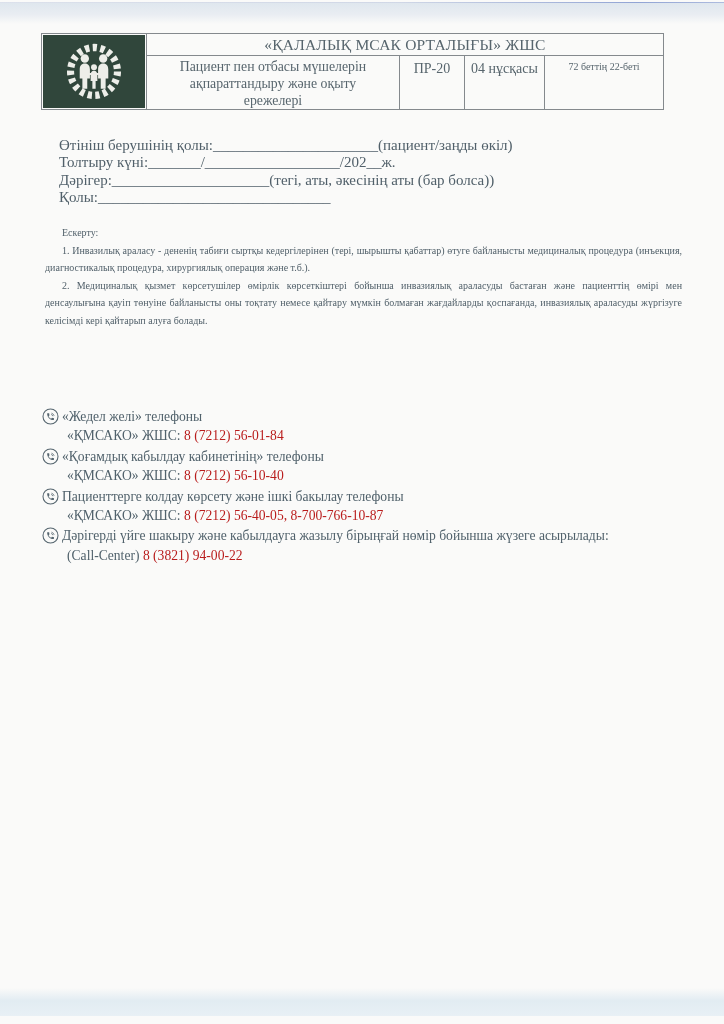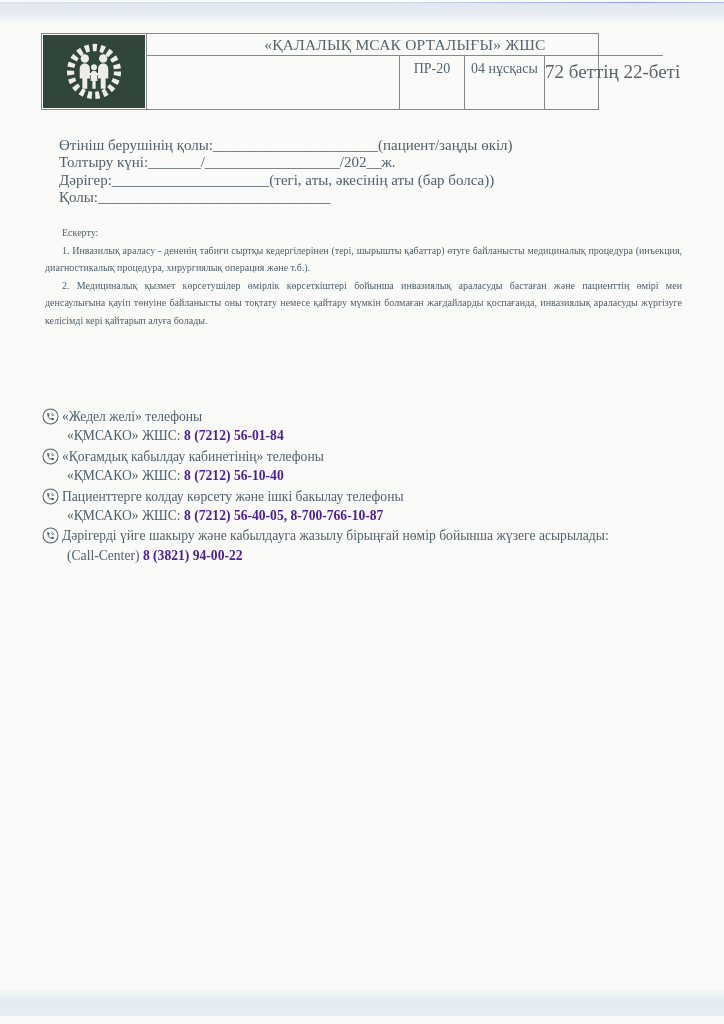--- a/index.html
+++ b/index.html
@@ -20,21 +20,21 @@
     position:absolute; top:2px; left:0; width:724px; height:2px;
     background:linear-gradient(90deg,rgba(130,150,195,.25) 0%,rgba(130,150,195,.35) 55%,rgba(110,135,200,.75) 88%,rgba(110,135,200,.55) 100%);
   }
   .bottom-band {
     position:absolute; top:988px; left:0; width:724px; height:28px;
     background:linear-gradient(180deg,rgba(230,238,243,0) 0%,#e2ecf2 45%,#e8f0f5 100%);
   }
 
   
   .doc-table {
-    position:absolute; left:41px; top:33px; width:558px;
+    position:absolute; left:41px; top:33px; width:623px;
     display:grid;
     grid-template-columns:105px 252px 65px 80px 119px;
     grid-template-rows:22px 53px;
     border:1px solid #84898d;
     color:#57656d;
   }
   .logo-cell {
     grid-column:1; grid-row:1 / span 2;
     border-right:1px solid #84898d; background:#fbfbfa; padding:1px;
   }
@@ -48,21 +48,21 @@
   .desc-cell {
     grid-column:2; grid-row:2; padding:3px 14px 0;
     text-align:center; font-size:13.8px; line-height:16.8px;
   }
   .code-cell, .version-cell, .pages-cell {
     grid-row:2; border-left:1px solid #84898d;
     text-align:center; padding-top:5px; font-size:14px; white-space:nowrap;
   }
   .code-cell    { grid-column:3; }
   .version-cell { grid-column:4; }
-  .pages-cell   { grid-column:5; font-size:19px; }
+  .pages-cell   { grid-column:5; font-size:10px; }
 
   
   .form-block {
     position:absolute; left:59px; top:137px; width:600px;
     font-size:15px; line-height:17.4px; white-space:nowrap;
   }
 
   
   .notes-block {
     position:absolute; left:45px; top:224px; width:637px;
@@ -74,21 +74,21 @@
   
   .phone-list {
     position:absolute; left:42px; top:407px; width:630px;
     font-size:13.6px; line-height:19.4px; color:#50616b;
   }
   .phone-item { display:flex; align-items:flex-start; margin-bottom:1px; }
   .phone-icon { flex:0 0 17px; width:17px; height:17px; margin:1px 3px 0 0; color:#55656f; }
   .phone-icon svg { display:block; width:17px; height:17px; }
   .phone-text { flex:1; }
   .phone-line2 { padding-left:5px; }
-  .phone-line2 b { font-weight:bold; color:#4c1d95; }
+  .phone-line2 b { font-weight:normal; color:#b91c1c; }
 </style>
 </head>
 <body>
 
 <div class="sheet">
 
   <div class="top-streak"></div>
   <div class="top-band"></div>
   <div class="bottom-band"></div>
 
@@ -103,20 +103,21 @@
           <circle cx="59" cy="22.5" r="4.1"></circle>
           <path d="M59 27.4c-3.4 0-5 2.4-5 5.8l0 8.6 2.6 0 0 9.8 4.8 0 0-9.8 2.6 0 0-8.6c0-3.4-1.6-5.8-5-5.8z"></path>
           <circle cx="50" cy="31" r="2.9"></circle>
           <path d="M50 34.4c-2.3 0-3.3 1.7-3.3 4l0 5.8 1.7 0 0 7.4 3.2 0 0-7.4 1.7 0 0-5.8c0-2.3-1-4-3.3-4z"></path>
           <rect x="44.6" y="36.5" width="3.2" height="1.8" rx="0.9"></rect>
           <rect x="52.2" y="36.5" width="3.2" height="1.8" rx="0.9"></rect>
         </g>
       </svg>
     </div>
     <div class="title-cell">«ҚАЛАЛЫҚ МСАК ОРТАЛЫҒЫ» ЖШС</div>
+    <div class="desc-cell">Пациент пен отбасы мүшелерін ақпараттандыру және оқыту ережелері</div>
     <div class="code-cell">ПР-20</div>
     <div class="version-cell">04 нұсқасы</div>
     <div class="pages-cell">72 беттің 22-беті</div>
   </div>
 
   <div class="form-block">
     <div>Өтініш берушінің қолы:______________________(пациент/заңды өкіл)</div>
     <div>Толтыру күні:_______/__________________/202__ж.</div>
     <div>Дәрігер:_____________________(тегі, аты, әкесінің аты (бар болса))</div>
     <div>Қолы:_______________________________</div>

